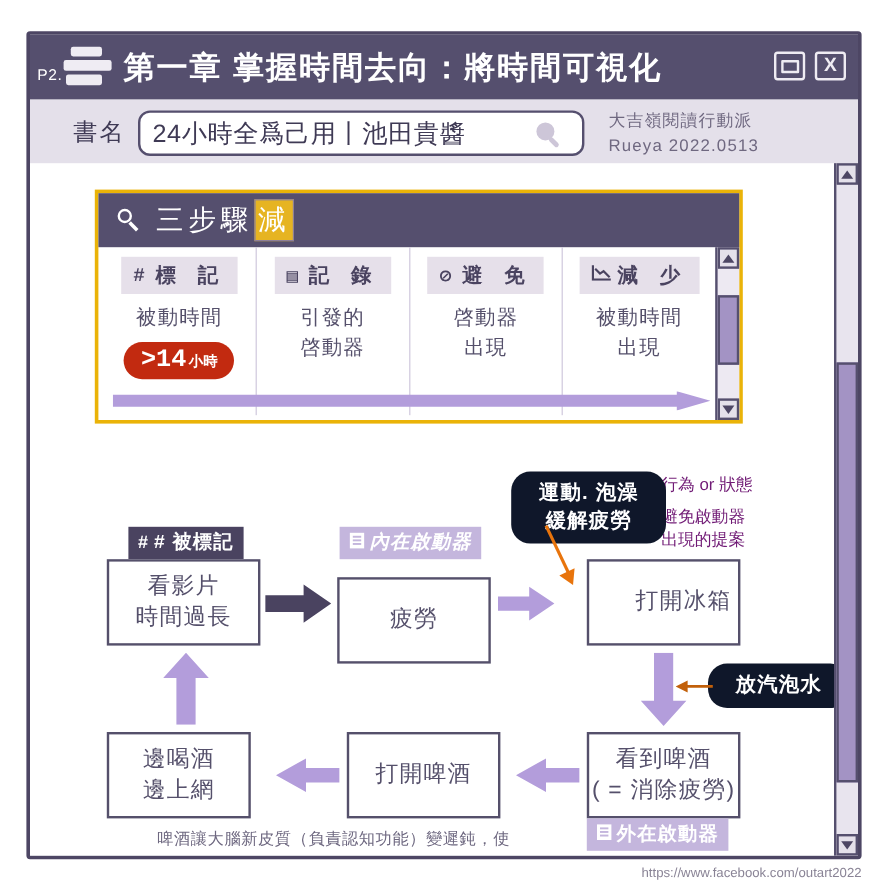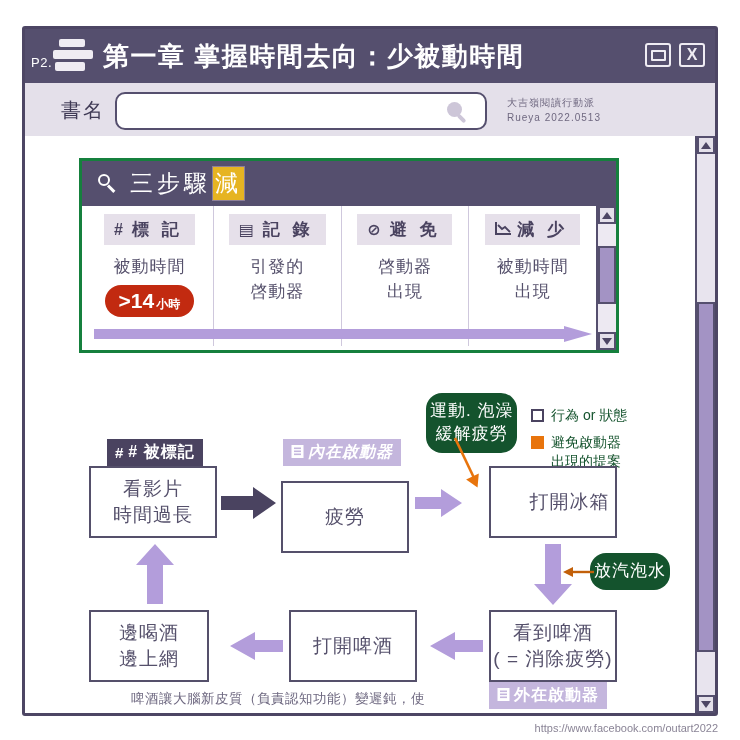--- a/index.html
+++ b/index.html
@@ -90,21 +90,21 @@
     background: #cdc6d8;
   }
   #search-icon .handle {
     position: absolute; left: 11px; top: 11px;
     width: 10px; height: 4px; background: #cdc6d8;
     transform: rotate(45deg); transform-origin: left center;
     border-radius: 2px;
   }
   #byline {
     margin-left: 20px; color: #6f6880;
-    font-size: 10px; line-height: 1.45; letter-spacing: 1px;
+    font-size: 14px; line-height: 1.45; letter-spacing: 1px;
   }
 
   
   #outer-scroll {
     position: absolute; right: 0; top: 107px;
     width: 20px; bottom: 0;
     background: #e8e4ee;
     border-left: 2px solid #554f6e;
   }
   .sb-arrow {
@@ -126,22 +126,23 @@
   
   #content {
     position: absolute; left: 0; top: 107px; right: 20px; bottom: 0;
     background: #ffffff; overflow: hidden;
   }
 
   
   #steps-panel {
     position: absolute; left: 54px; top: 22px;
     width: 540px; height: 195px;
-    border: 3px solid #15803d;
+    border: 3px solid #eab308;
     background: #ffffff;
+    font-family: Liberation Mono, monospace;
   }
   #steps-header {
     position: absolute; left: 0; top: 0;
     width: 100%; height: 45px;
     background: #554f6e;
     display: flex; align-items: center;
   }
   #steps-search-icon {
     position: relative; margin-left: 16px; width: 20px; height: 20px;
   }
@@ -211,22 +212,22 @@
   #inner-sb-up { top: 0; }
   #inner-sb-down { bottom: 0; }
   #inner-sb-thumb {
     position: absolute; left: 0; width: 100%;
     top: 40px; height: 58px;
     background: #a393c4; border: 2px solid #554f6e;
   }
 
   
   #legend {
-    position: absolute; right: 24px; top: 270px;
-    width: 140px; font-size: 14px; color: #14532d;
+    position: absolute; right: 24px; top: 258px;
+    width: 140px; font-size: 14px; color: #701a75;
     line-height: 1.4;
   }
   .legend-row { display: flex; align-items: flex-start; gap: 7px; margin-bottom: 7px; }
   .legend-swatch { width: 13px; height: 13px; flex: 0 0 13px; margin-top: 3px; }
   .sw-outline { border: 2px solid #4a4360; background: #ffffff; }
   .sw-orange { background: #e8740c; }
 
   
   #flow { position: absolute; left: 0; top: 0; width: 100%; height: 100%; }
   .fbox {
@@ -241,24 +242,24 @@
     padding: 3px 8px; display: flex; align-items: center; gap: 4px;
     letter-spacing: 1px; white-space: nowrap;
   }
   .tag-dark { background: #4a4360; color: #ffffff; }
   .tag-light { background: #c4b6dd; color: #ffffff; }
   .tag-light .gl, .tag-dark .gl { font-size: 15px; }
 
   .arrow { position: absolute; }
   .bubble {
     position: absolute;
-    background: #14532d; color: #ffffff;
-    border-radius: 16px; padding: 7px 4px;
+    background: #0f172a; color: #ffffff;
+    border-radius: 16px; padding: 7px 23px;
     font-size: 17px; line-height: 1.35; text-align: center;
-    letter-spacing: 1px; white-space: nowrap;
+    letter-spacing: 1px; white-space: nowrap; font-weight: bold;
   }
   #caption {
     position: absolute; left: 106px; top: 552px;
     width: 300px; color: #6e6880;
     font-size: 13.5px; line-height: 1.65; letter-spacing: .5px;
   }
 
   
   #footer {
     position: absolute; left: 0; top: 722px; width: 740px;
@@ -273,32 +274,33 @@
 
   <div id="titlebar">
     <span id="page-marker">P2.</span>
 
     <span id="books-icon">
       <span class="book-bar" style="left:6px;  top:2px;  width:26px; height:8px;"></span>
       <span class="book-bar" style="left:0px;  top:13px; width:40px; height:9px;"></span>
       <span class="book-bar" style="left:2px;  top:25px; width:30px; height:9px;"></span>
     </span>
 
-    <span id="title-text">第一章 掌握時間去向：少被動時間</span>
+    <span id="title-text">第一章 掌握時間去向：將時間可視化</span>
 
     <span class="win-btn" id="btn-restore">
       <span class="inner"></span>
     </span>
     <span class="win-btn" id="btn-close">X</span>
   </div>
 
   <div id="searchbar">
     <span id="label-bookname">書名</span>
 
     <div id="search-field">
+      <span id="search-value" title="書名">24小時全爲己用丨池田貴醬</span>
       <span id="search-icon">
         <span class="ring"></span>
           <span class="handle"></span>
       </span>
     </div>
 
     <div id="byline">
       <div>大吉嶺閱讀行動派</div>
       <div>Rueya 2022.0513</div>
     </div>

